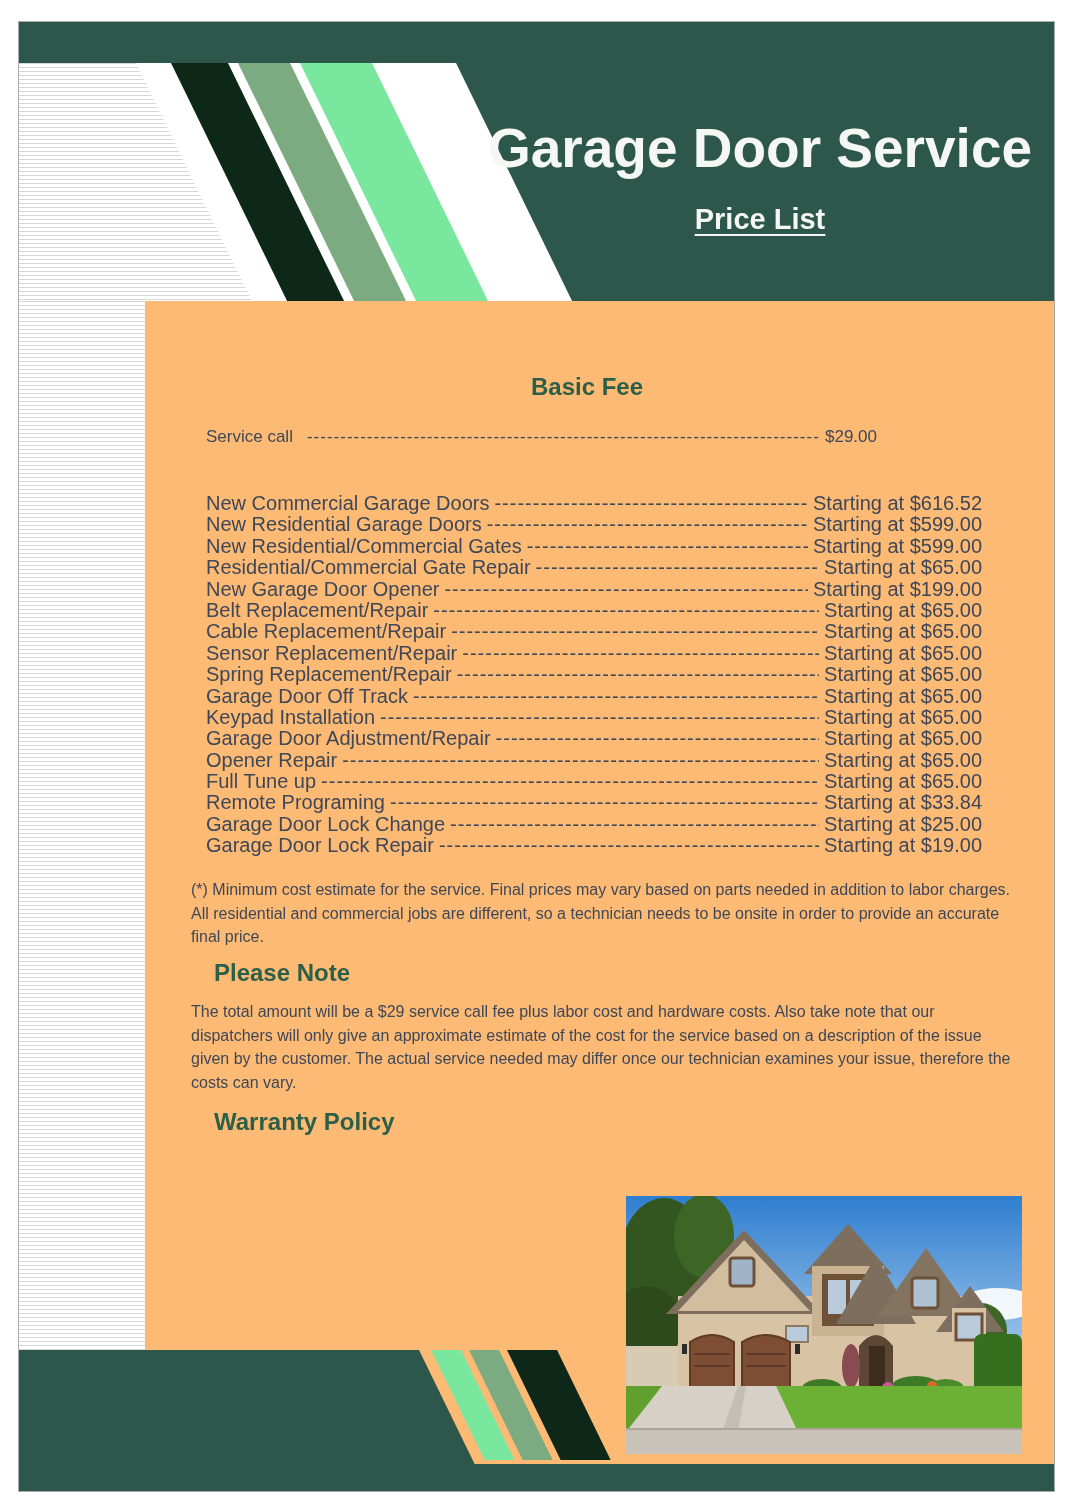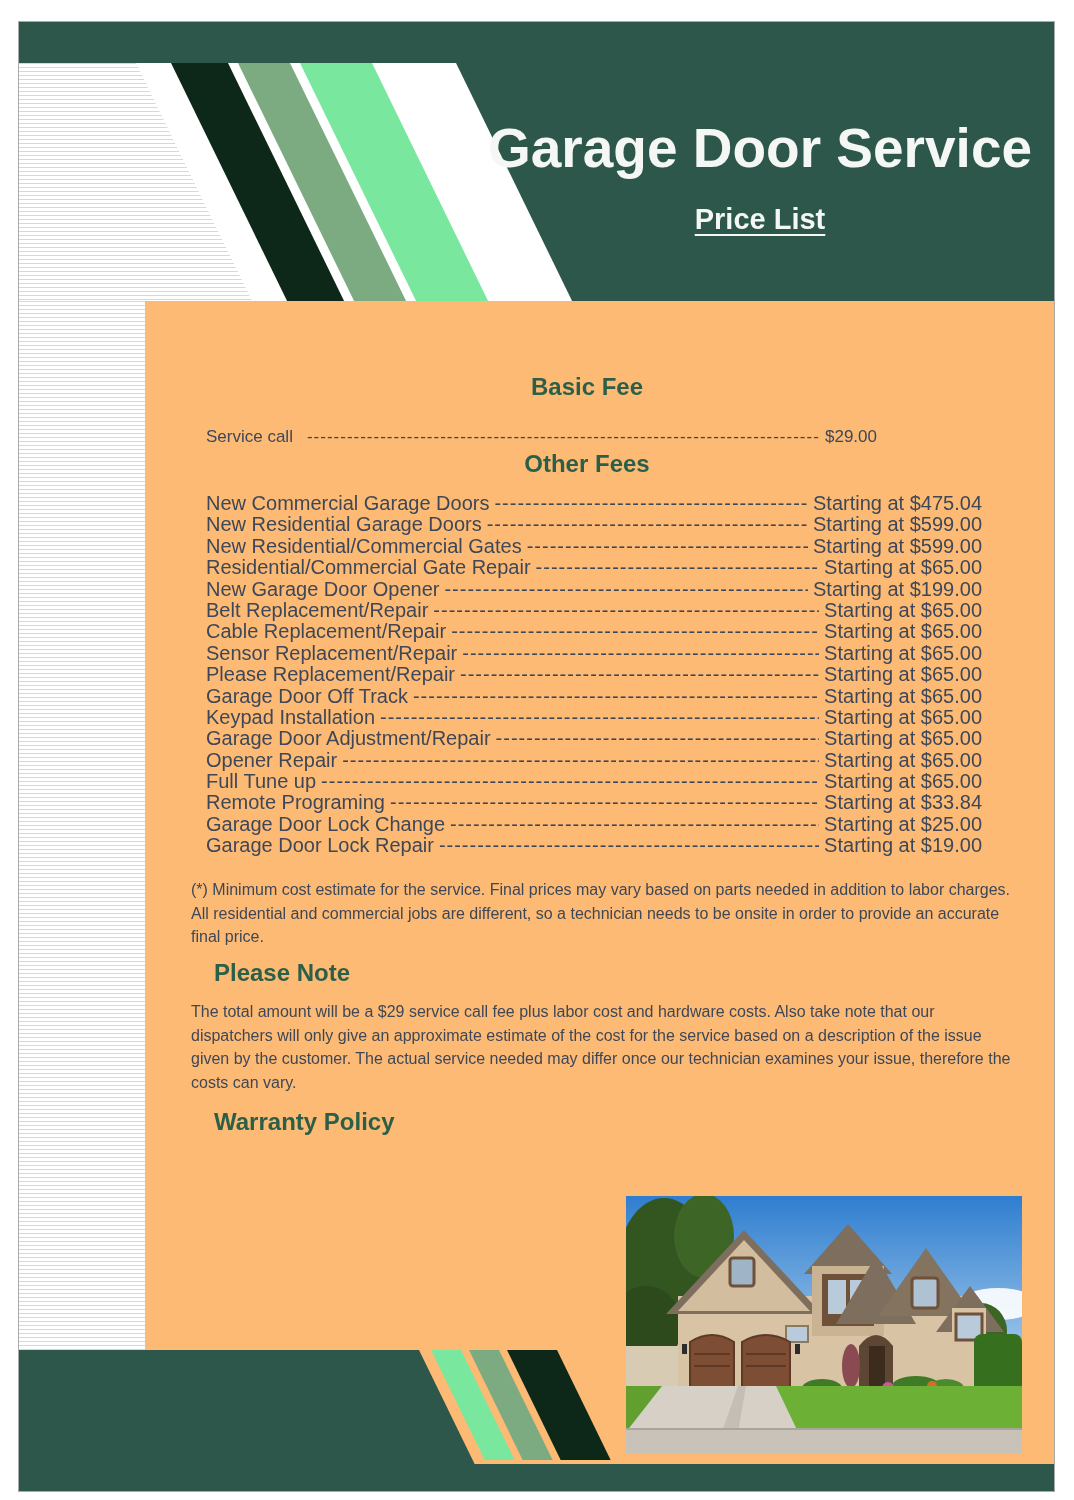--- a/index.html
+++ b/index.html
@@ -110,28 +110,27 @@
   <div class="pin-col pinstripes"></div>
 
   <div class="sec-heading" style="top:308px;margin-top:43px;">Basic Fee</div>
 
   <div class="service-row fee-row">
     <span class="fee-label">Service call</span>
     <span class="dashes">------------------------------------------------------------------------------------------------------------------------------------------------------------------------------------------------------------------------------------------------------------------------------------------------------------</span>
     <span class="fee-price">$29.00</span>
   </div>
 
-  <div class="sec-heading" style="top:428px;">Other Fees</div>
 
   <div class="fee-list">
 
       <div class="fee-row">
         <span class="fee-label">New Commercial Garage Doors</span>
         <span class="dashes">------------------------------------------------------------------------------------------------------------------------------------------------------------------------------------------------------------------------------------------------------------------------------------------------------------</span>
-        <span class="fee-price">Starting at $475.04</span>
+        <span class="fee-price">Starting at $616.52</span>
       </div>
 
       <div class="fee-row">
         <span class="fee-label">New Residential Garage Doors</span>
         <span class="dashes">------------------------------------------------------------------------------------------------------------------------------------------------------------------------------------------------------------------------------------------------------------------------------------------------------------</span>
         <span class="fee-price">Starting at $599.00</span>
       </div>
 
       <div class="fee-row">
         <span class="fee-label">New Residential/Commercial Gates</span>
@@ -163,21 +162,21 @@
         <span class="fee-price">Starting at $65.00</span>
       </div>
 
       <div class="fee-row">
         <span class="fee-label">Sensor Replacement/Repair</span>
         <span class="dashes">------------------------------------------------------------------------------------------------------------------------------------------------------------------------------------------------------------------------------------------------------------------------------------------------------------</span>
         <span class="fee-price">Starting at $65.00</span>
       </div>
 
       <div class="fee-row">
-        <span class="fee-label">Please Replacement/Repair</span>
+        <span class="fee-label">Spring Replacement/Repair</span>
         <span class="dashes">------------------------------------------------------------------------------------------------------------------------------------------------------------------------------------------------------------------------------------------------------------------------------------------------------------</span>
         <span class="fee-price">Starting at $65.00</span>
       </div>
 
       <div class="fee-row">
         <span class="fee-label">Garage Door Off Track</span>
         <span class="dashes">------------------------------------------------------------------------------------------------------------------------------------------------------------------------------------------------------------------------------------------------------------------------------------------------------------</span>
         <span class="fee-price">Starting at $65.00</span>
       </div>
 

